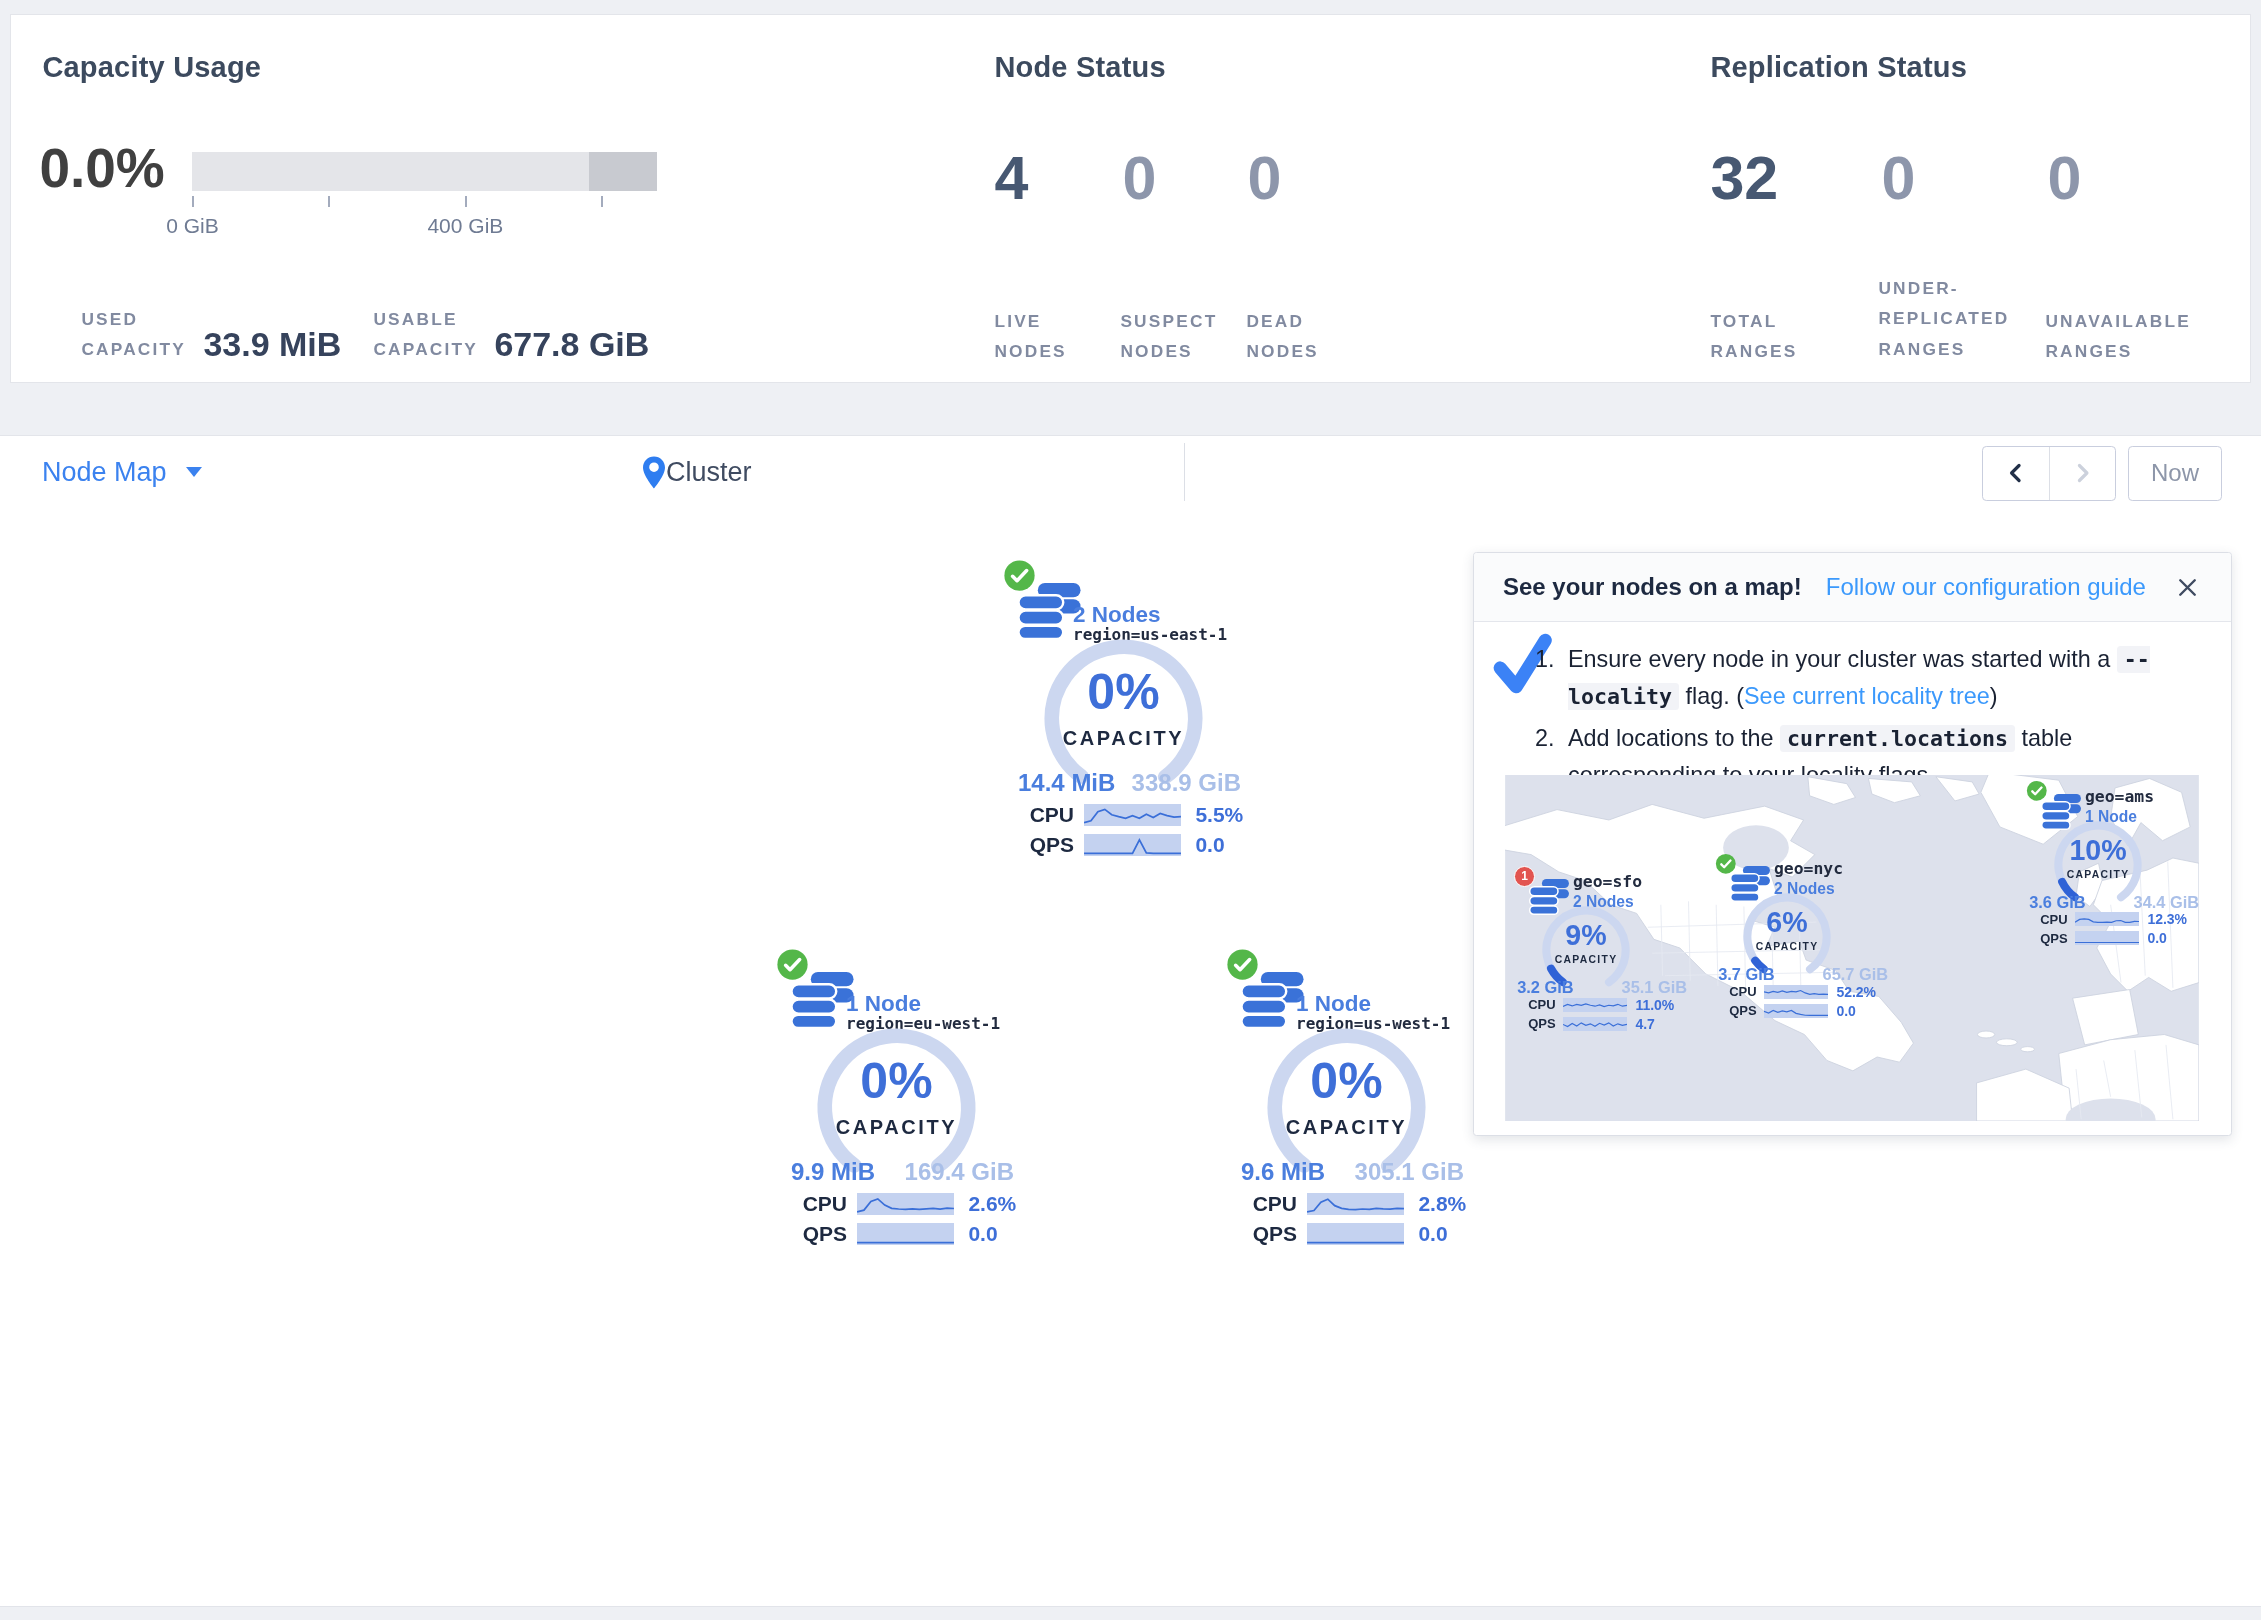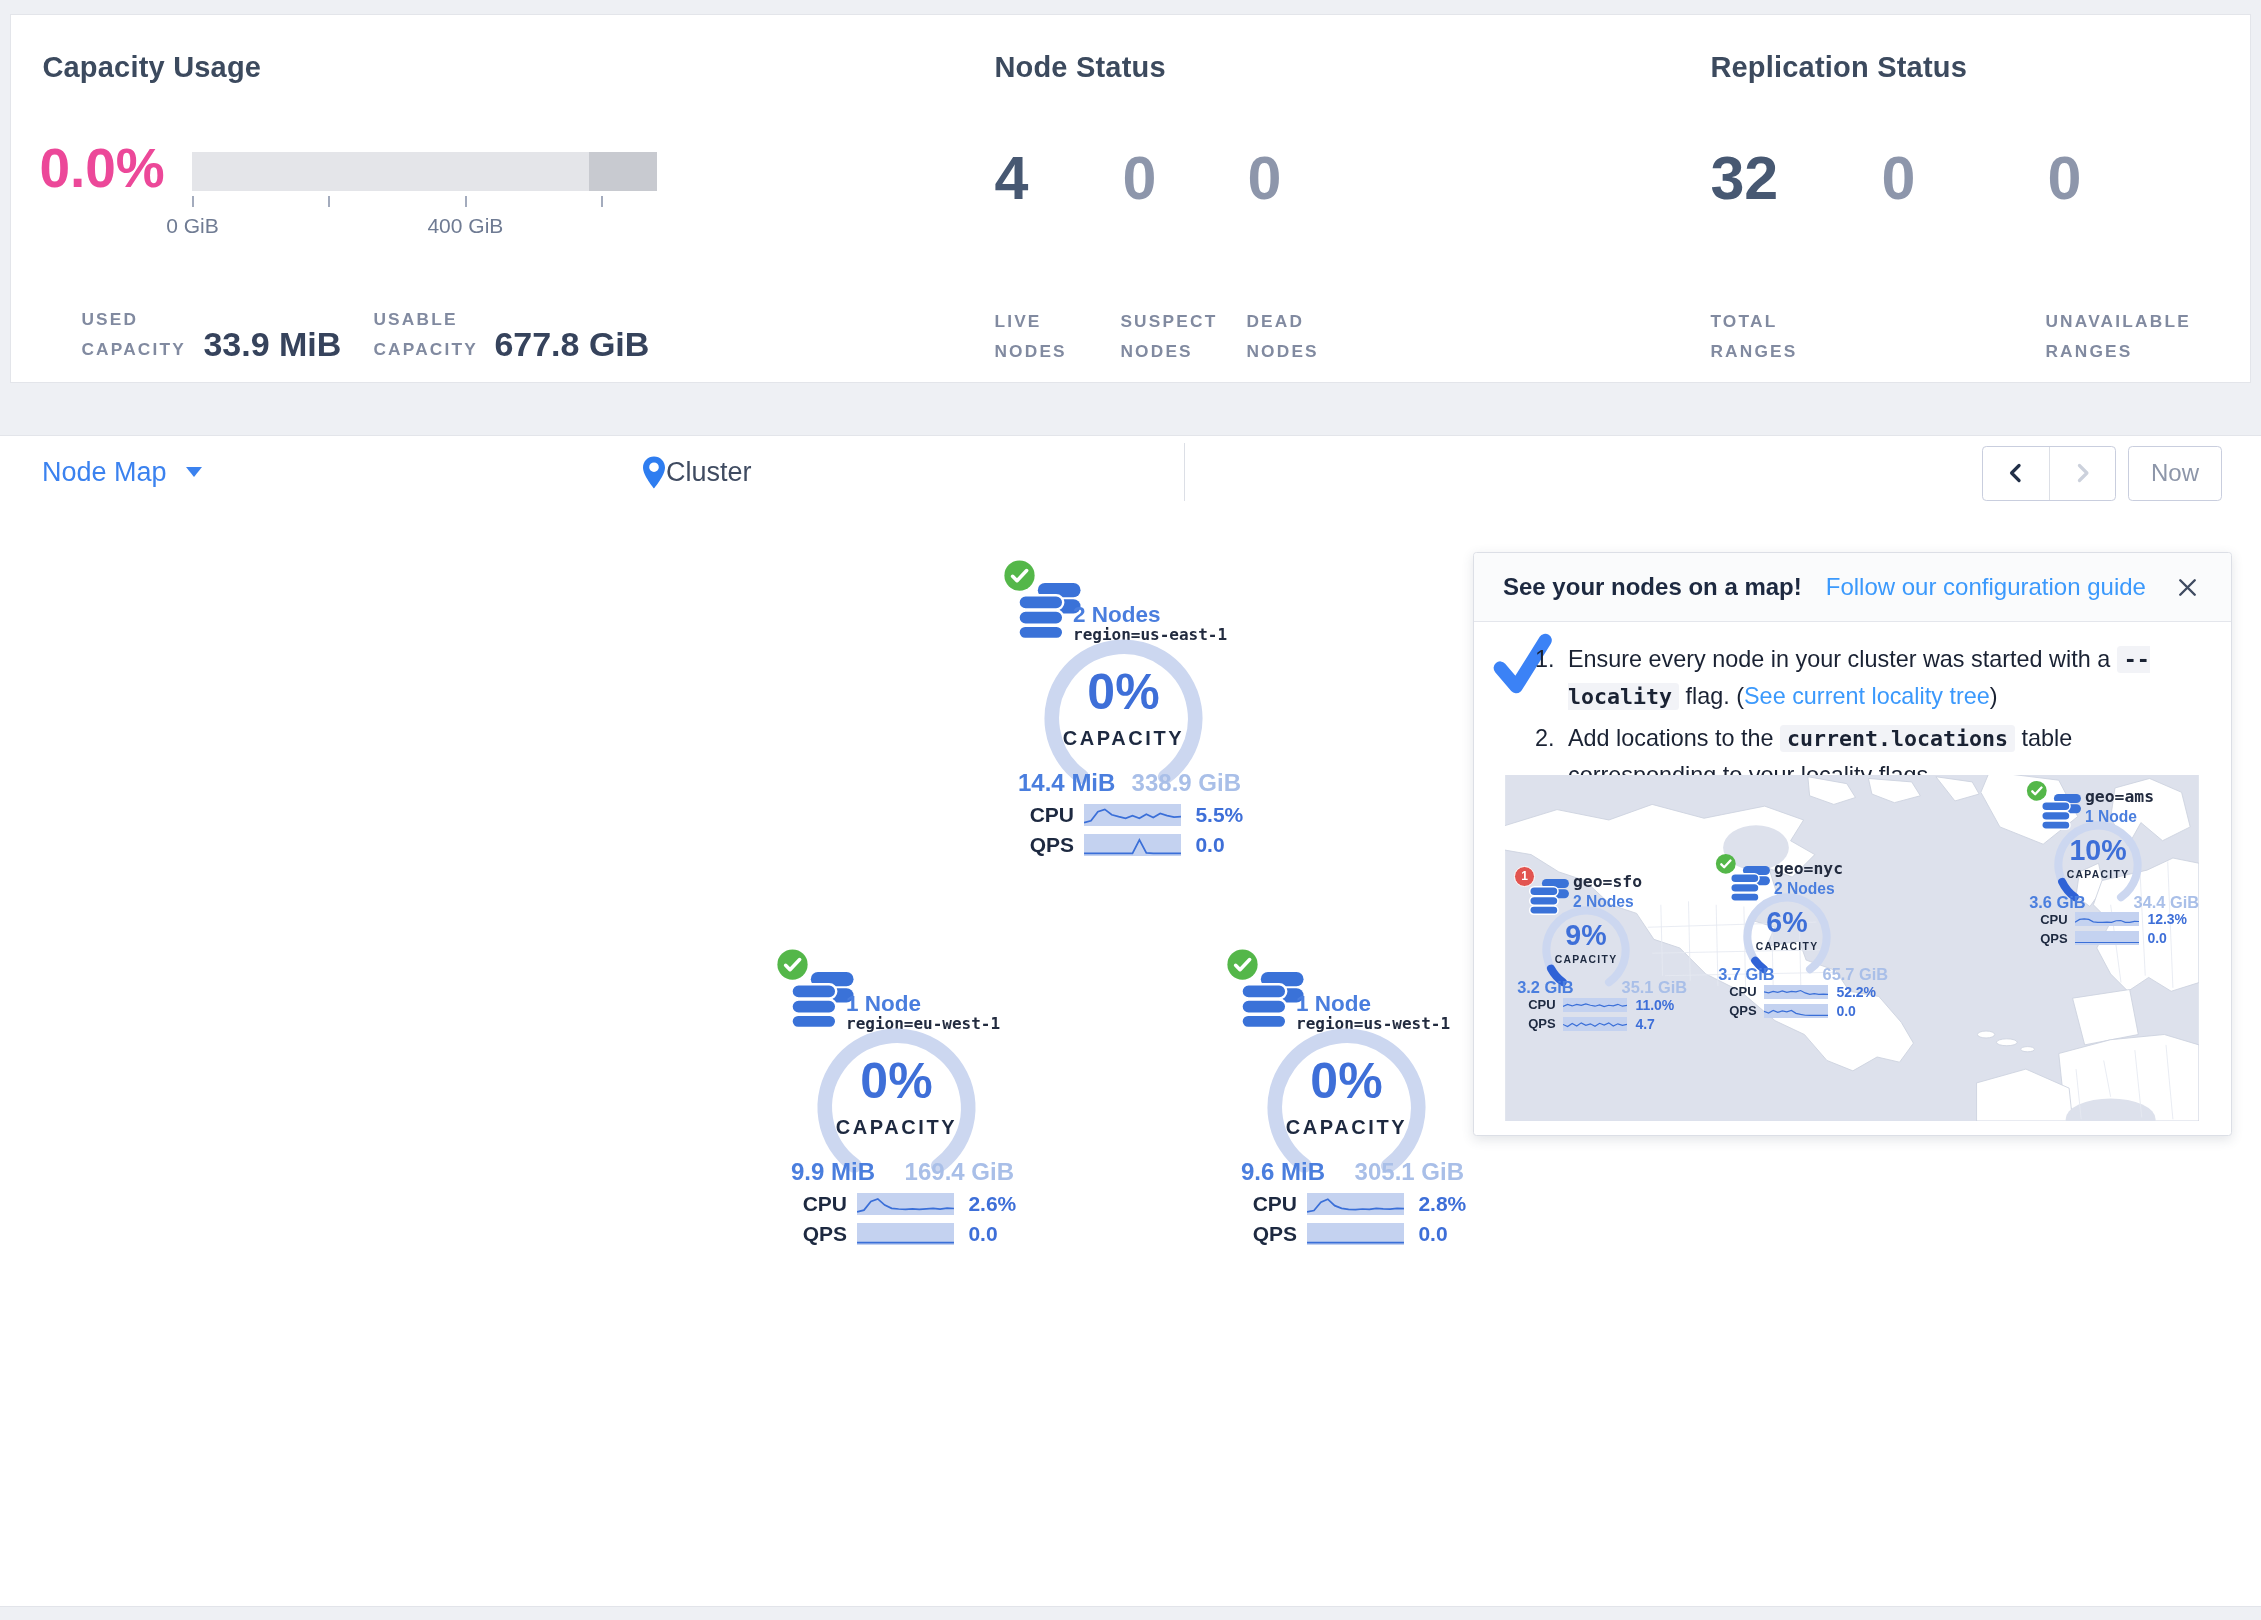--- a/index.html
+++ b/index.html
@@ -3,21 +3,21 @@
 <meta charset="utf-8">
 <style>
   html,body{margin:0;padding:0;}
   body{width:2261px;height:1621px;background:#eef0f4;font-family:"Liberation Sans",sans-serif;color:#394455;overflow:hidden;}
   .page{position:relative;width:2261px;height:1621px;}
   .mono{font-family:"DejaVu Sans Mono",monospace;}
 
   
   .summary-card{position:absolute;left:10.4px;top:14px;right:10.4px;height:367px;background:#fff;border:0.9px solid #e3e5ea;}
   .sec-title{position:absolute;top:36px;font-size:29px;font-weight:bold;color:#3c4a5e;letter-spacing:0.2px;}
-  .cap-pct{position:absolute;left:28px;top:121px;font-size:55px;font-weight:bold;color:#ec4899;}
+  .cap-pct{position:absolute;left:28px;top:121px;font-size:55px;font-weight:bold;color:#404040;}
   .cap-bar{position:absolute;left:181px;top:137px;width:465px;height:39px;background:#e4e5e9;}
   .cap-bar .seg-dark{position:absolute;right:0;top:0;width:68px;height:39px;background:#c8cad0;}
   .tick{position:absolute;top:181px;width:1.7px;height:11.3px;background:#a3abbd;}
   .tick-label{position:absolute;top:199px;font-size:21px;color:#6f7b93;transform:translateX(-50%);white-space:nowrap;}
   .stat-label{position:absolute;top:289px;font-size:17.3px;font-weight:bold;letter-spacing:2.2px;color:#818aa0;line-height:1.75;}
   .stat-value{position:absolute;top:310px;font-size:34px;font-weight:bold;color:#36435c;white-space:nowrap;}
   .big-num{position:absolute;top:128px;font-size:61px;font-weight:bold;}
   .big-num.dark{color:#475872;}
   .big-num.muted{color:#8d96ab;}
 
@@ -131,20 +131,21 @@
     <div class="big-num muted" style="left:1236px;">0</div>
     <div class="stat-label" style="left:983px;top:291px;width:95px;">LIVE NODES</div>
     <div class="stat-label" style="left:1109px;top:291px;width:113px;">SUSPECT NODES</div>
     <div class="stat-label" style="left:1235px;top:291px;width:95px;">DEAD NODES</div>
 
     <div class="sec-title" style="left:1699px;">Replication Status</div>
     <div class="big-num dark" style="left:1699px;">32</div>
     <div class="big-num muted" style="left:1870px;">0</div>
     <div class="big-num muted" style="left:2036px;">0</div>
     <div class="stat-label" style="left:1699px;top:291px;width:113px;">TOTAL RANGES</div>
+    <div class="stat-label" style="left:1867px;top:258px;width:164px;">UNDER-REPLICATED RANGES</div>
     <div class="stat-label" style="left:2034px;top:291px;width:182px;">UNAVAILABLE RANGES</div>
   </div>
 
   <div class="toolbar">
     <div class="viewpick">
       <span class="vlabel">Node Map</span>
       <span class="caret-down"></span>
     </div>
     <div class="crumb">
       <svg width="24" height="33" viewBox="0 0 24 32">

